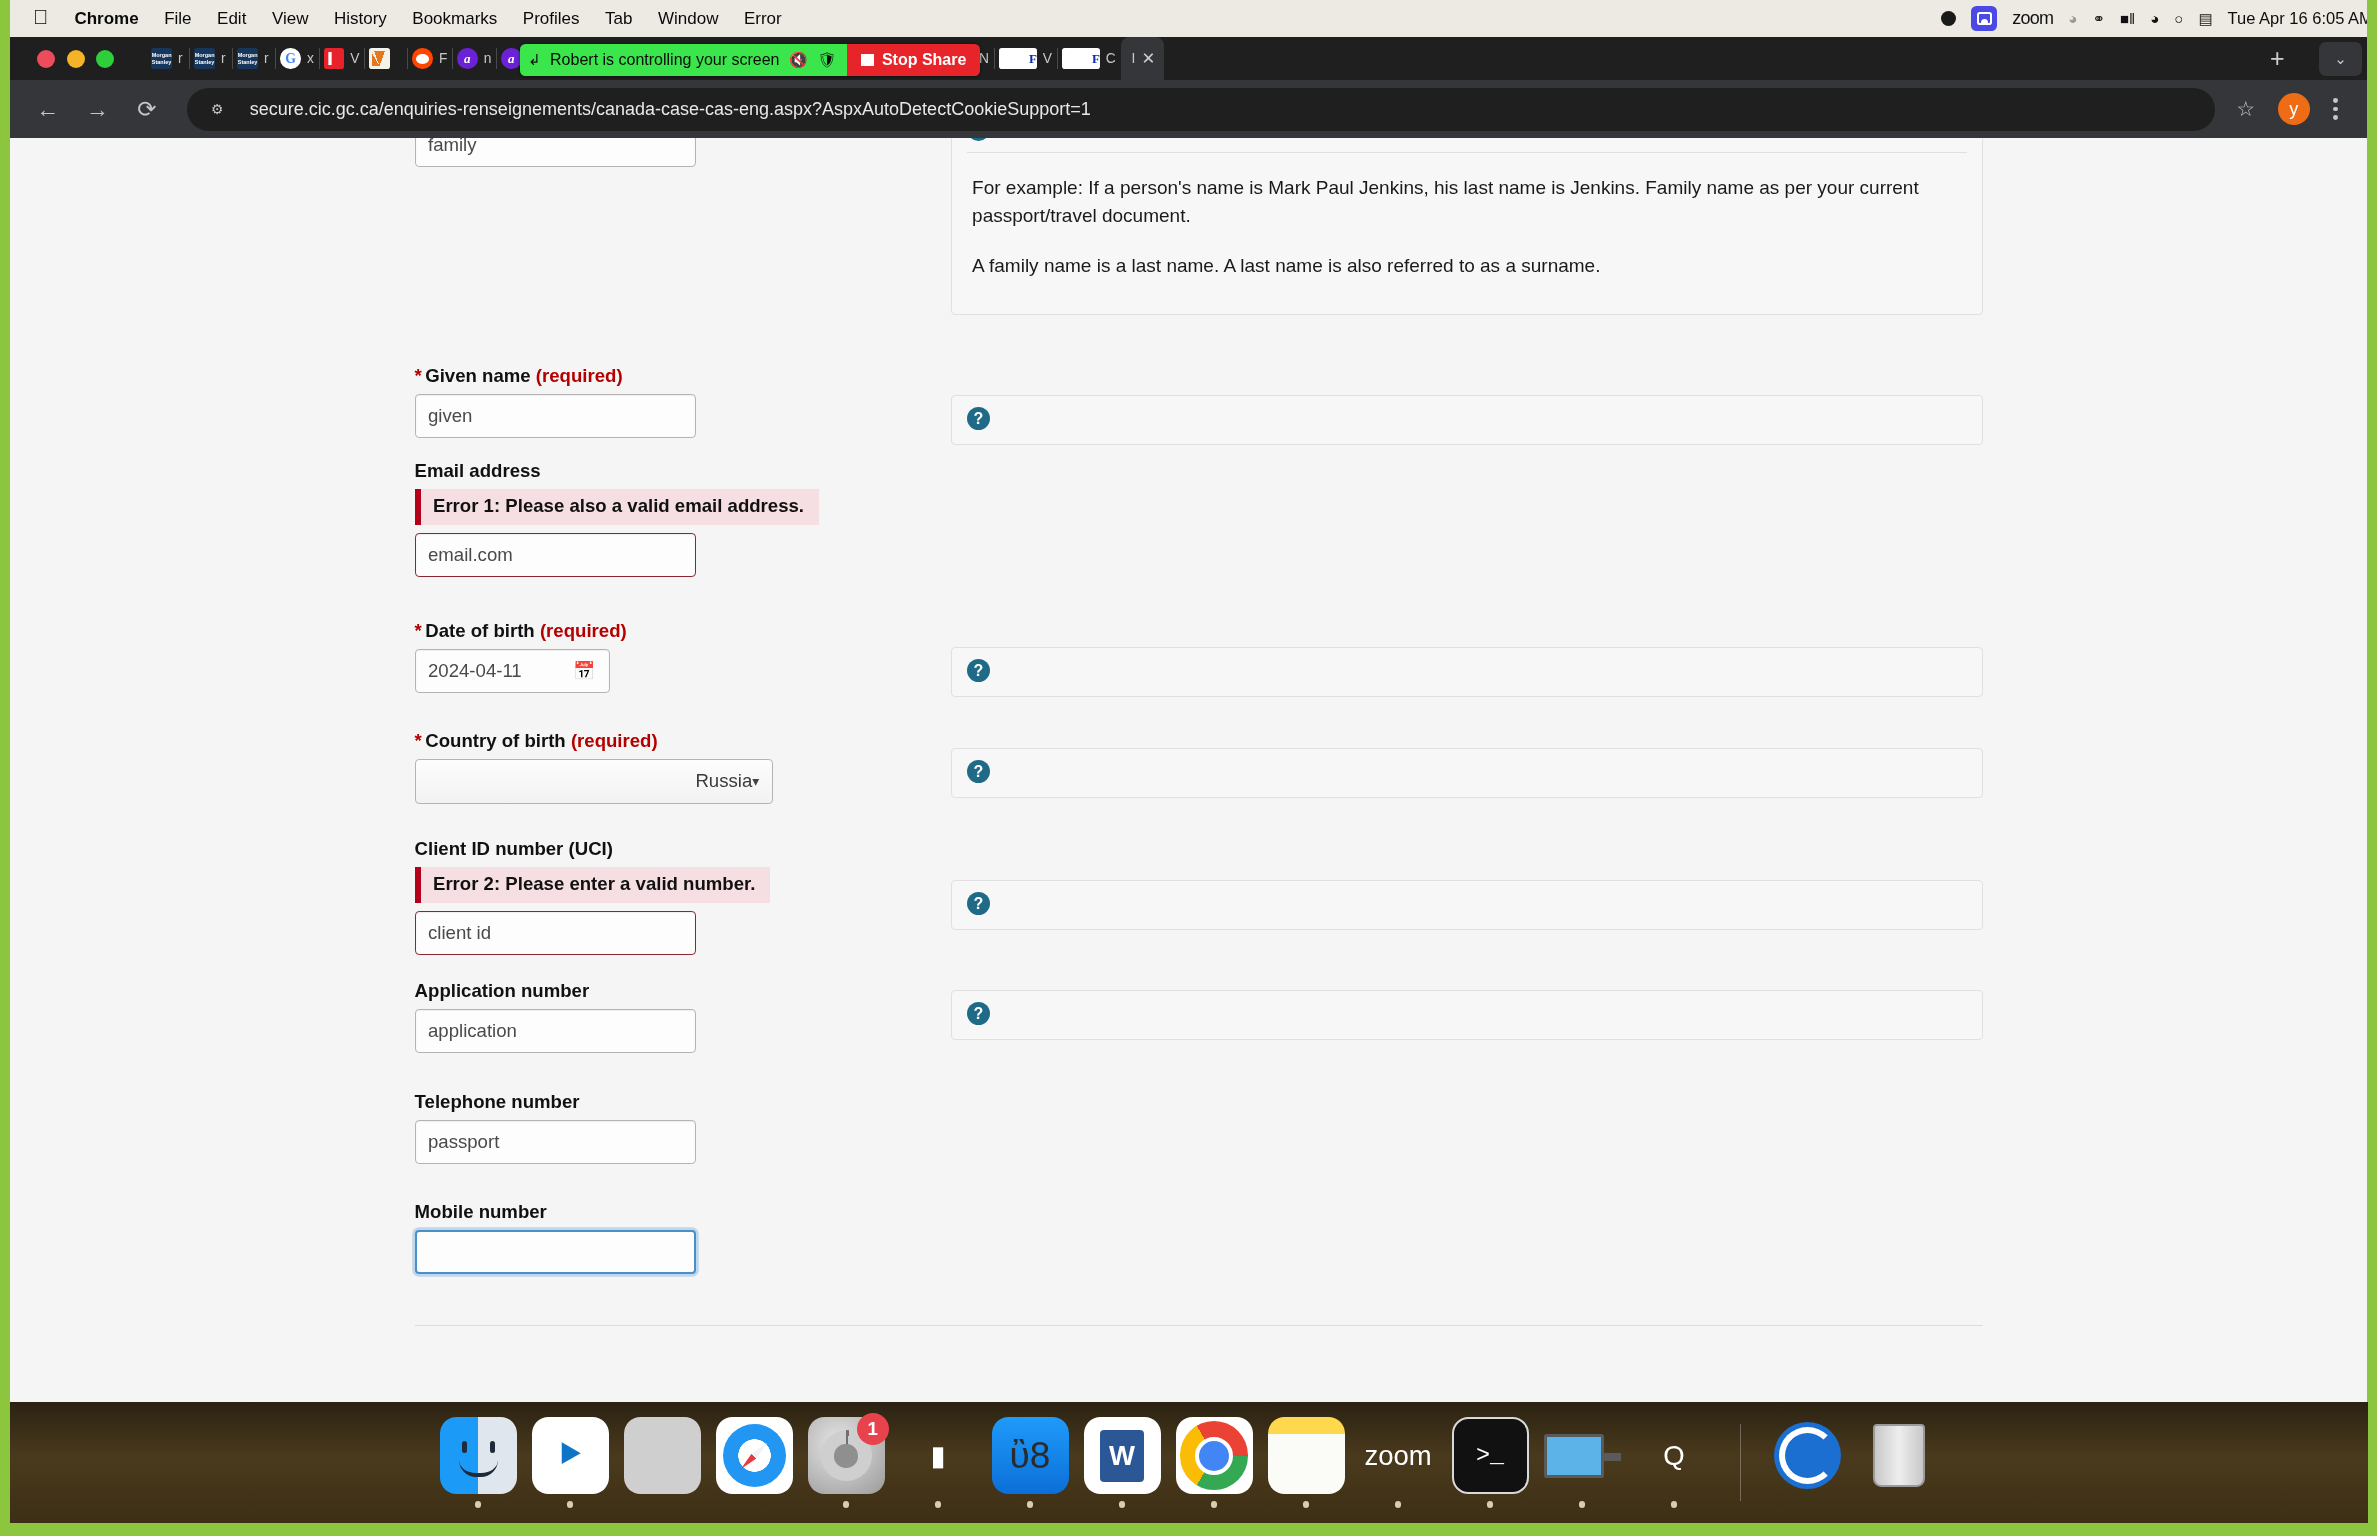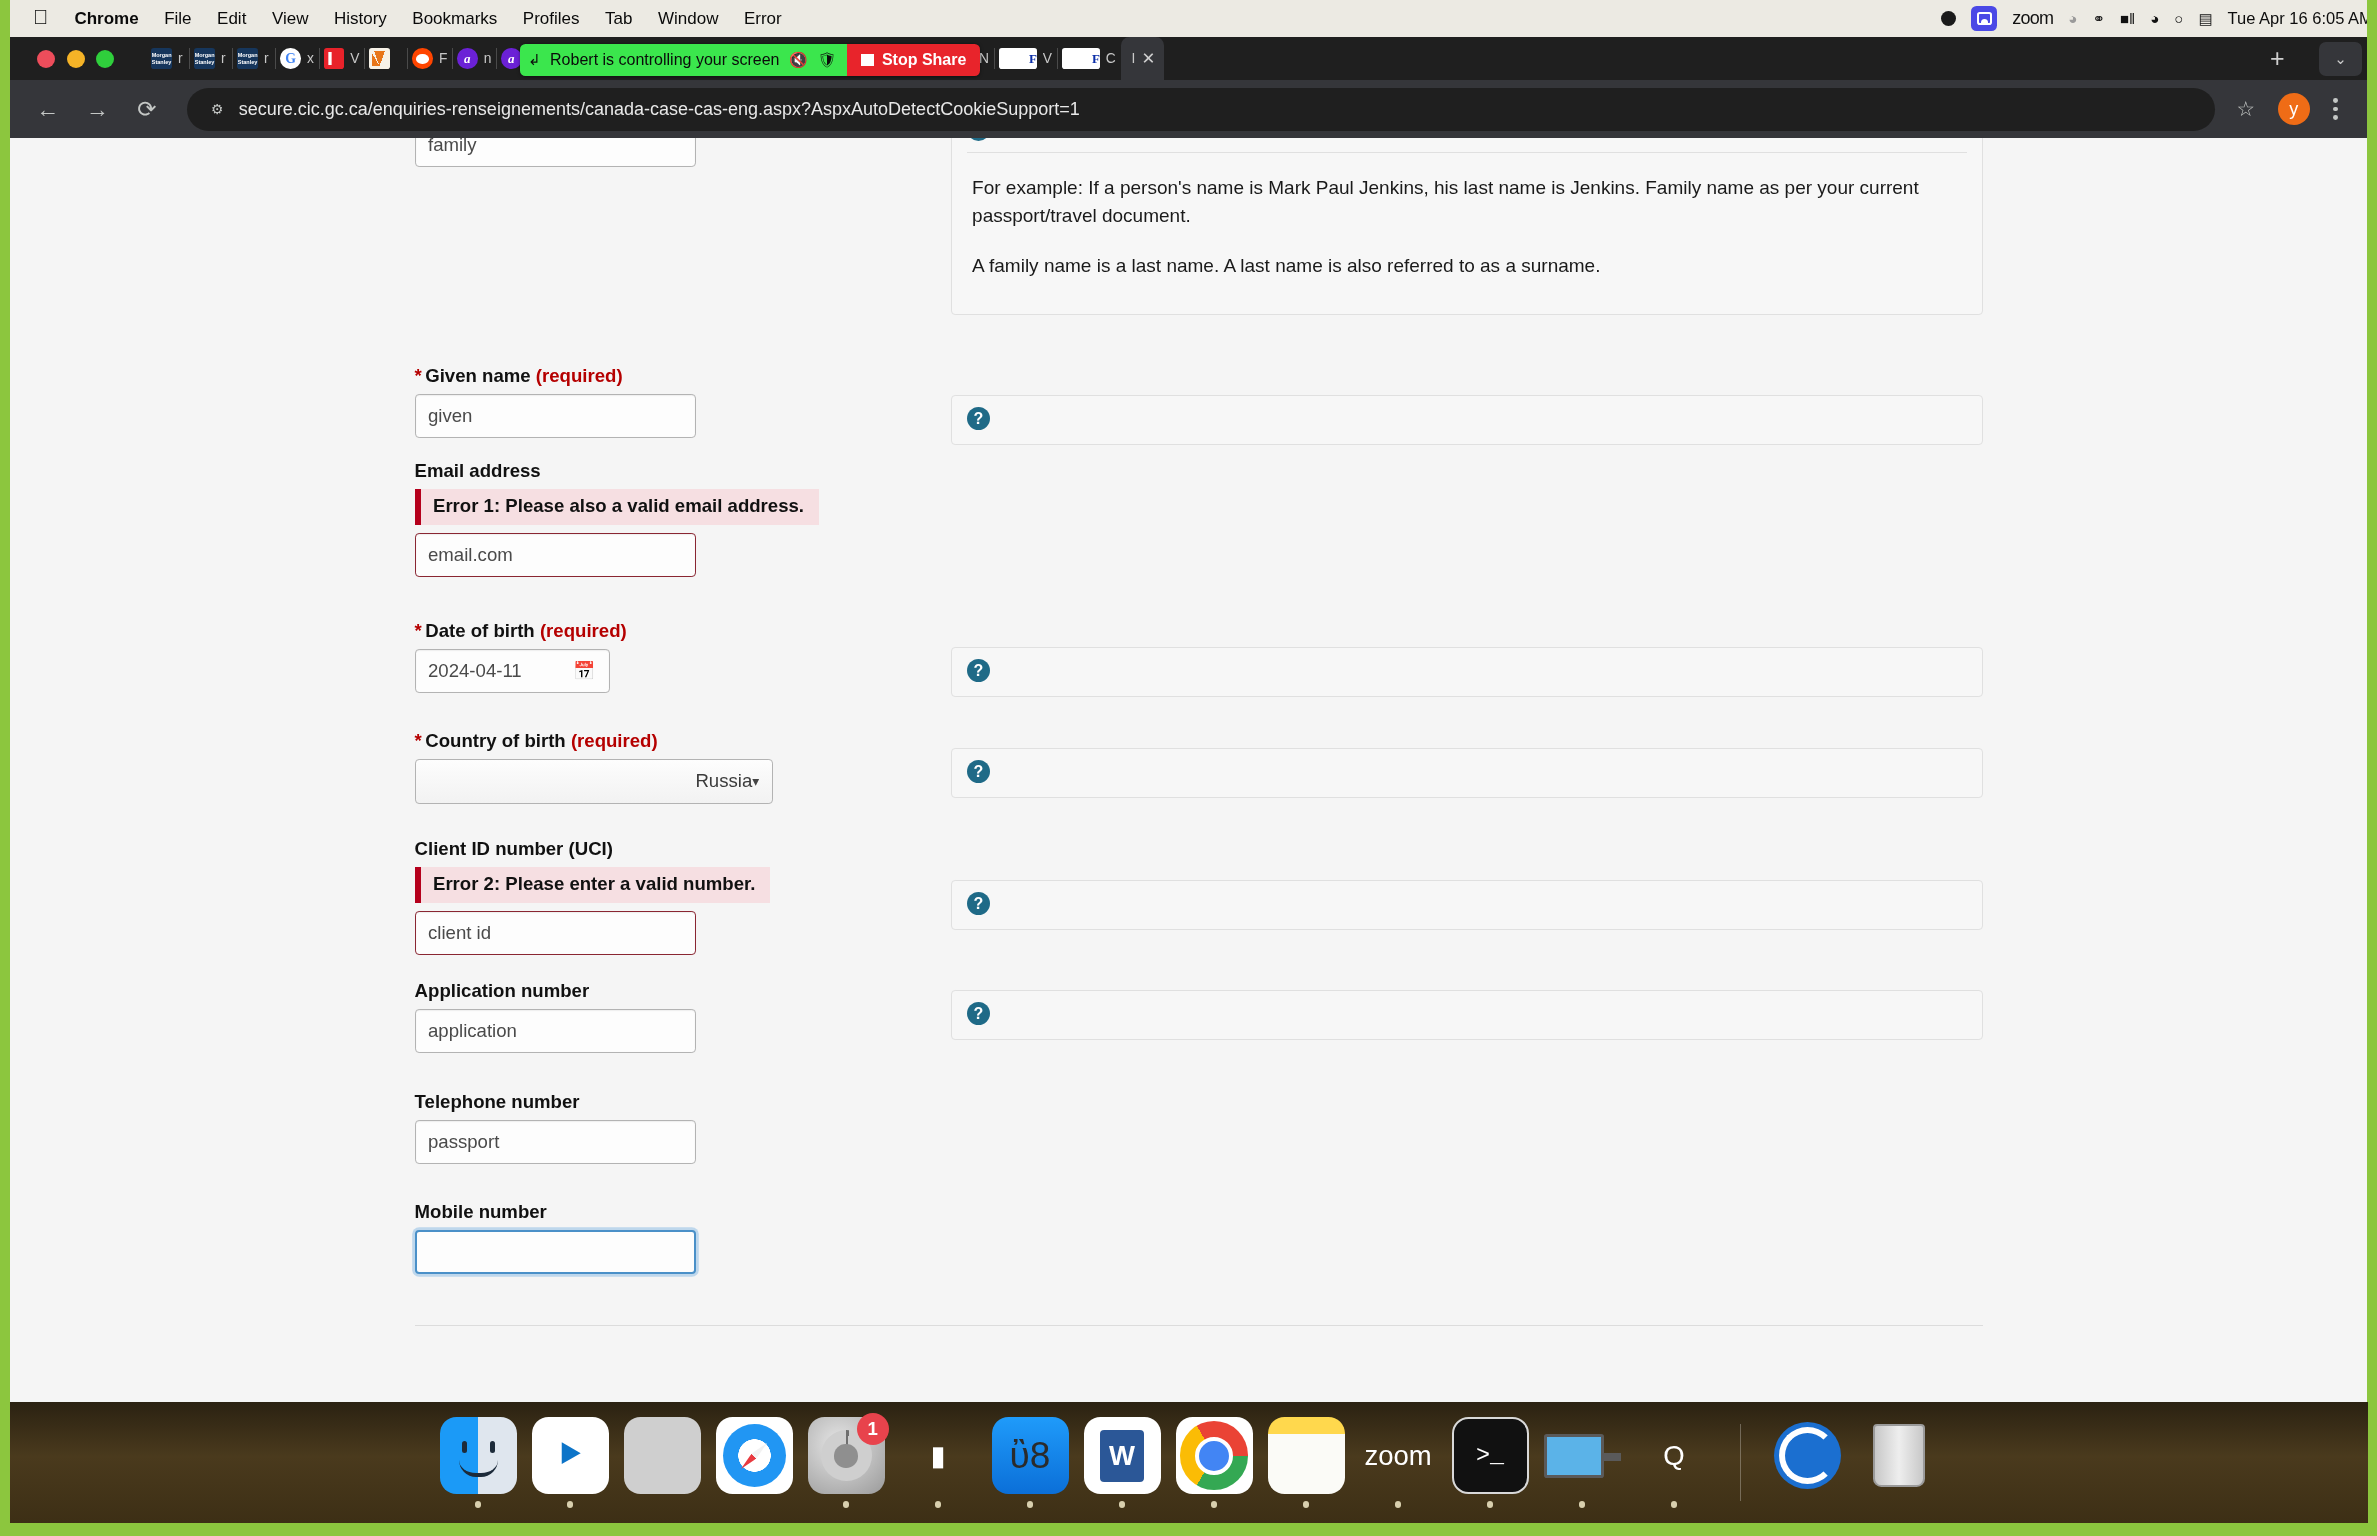--- a/index.html
+++ b/index.html
@@ -120,21 +120,21 @@
   }
   .nav-btn {
     width: 40px; height: 40px; display: flex; align-items: center; justify-content: center;
     color: #c4c7c5; font-size: 23px; flex: 0 0 40px; margin-right: 9.6px;
   }
   #omnibox {
     flex: 1; height: 43px; background: #1f1f1f; border-radius: 23.4px;
     display: flex; align-items: center; padding: 0 18px; margin: 0 11px;
   }
   .omni-icon { width: 23.4px; flex:0 0 23.4px; color:#c4c7c5; font-size:13.8px; display:flex; align-items:center; justify-content:center;}
-  #url-text { font-size: 18px; color: #e8e8e8; margin-left: 10px; white-space: nowrap; }
+  #url-text { font-size: 18px; color: #e8e8e8; margin-left: 21px; white-space: nowrap; }
   .star-btn { width:39px;height:39px;display:flex;align-items:center;justify-content:center;color:#c4c7c5;font-size:20.6px;flex:0 0 39px;}
   .avatar {
     width: 32px; height: 32px; border-radius: 50%; background: #ef6c16; color: #fff;
     display: flex; align-items: center; justify-content: center;
     font-size: 18px; margin: 0 12.4px; flex: 0 0 32px;
   }
   .kebab { width:27.5px;height:39px;display:flex;flex-direction:column;align-items:center;justify-content:center;gap:4.1px;flex:0 0 27.5px;}
   .kebab i { width:4.8px;height:4.8px;border-radius:50%;background:#c4c7c5;display:block;}
 
   

